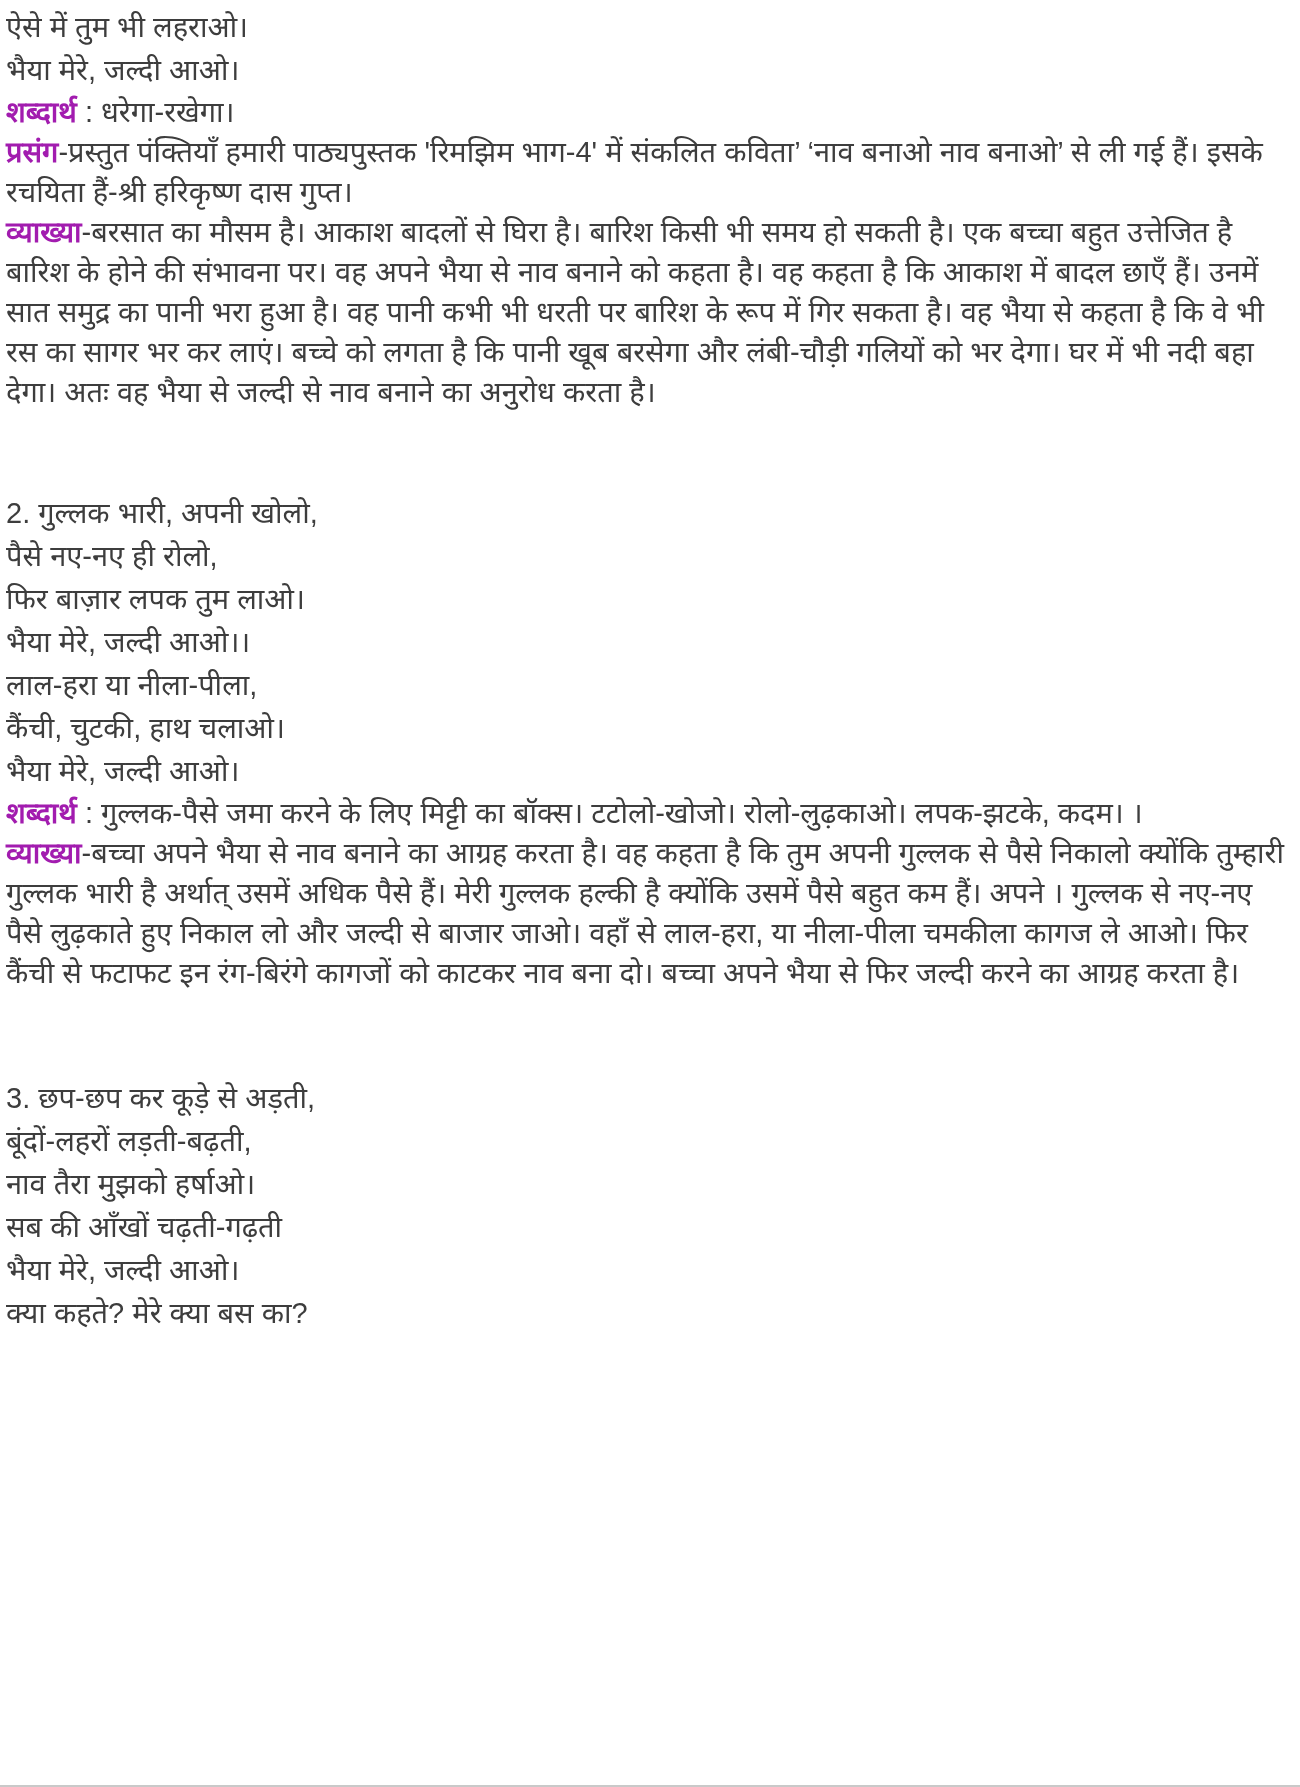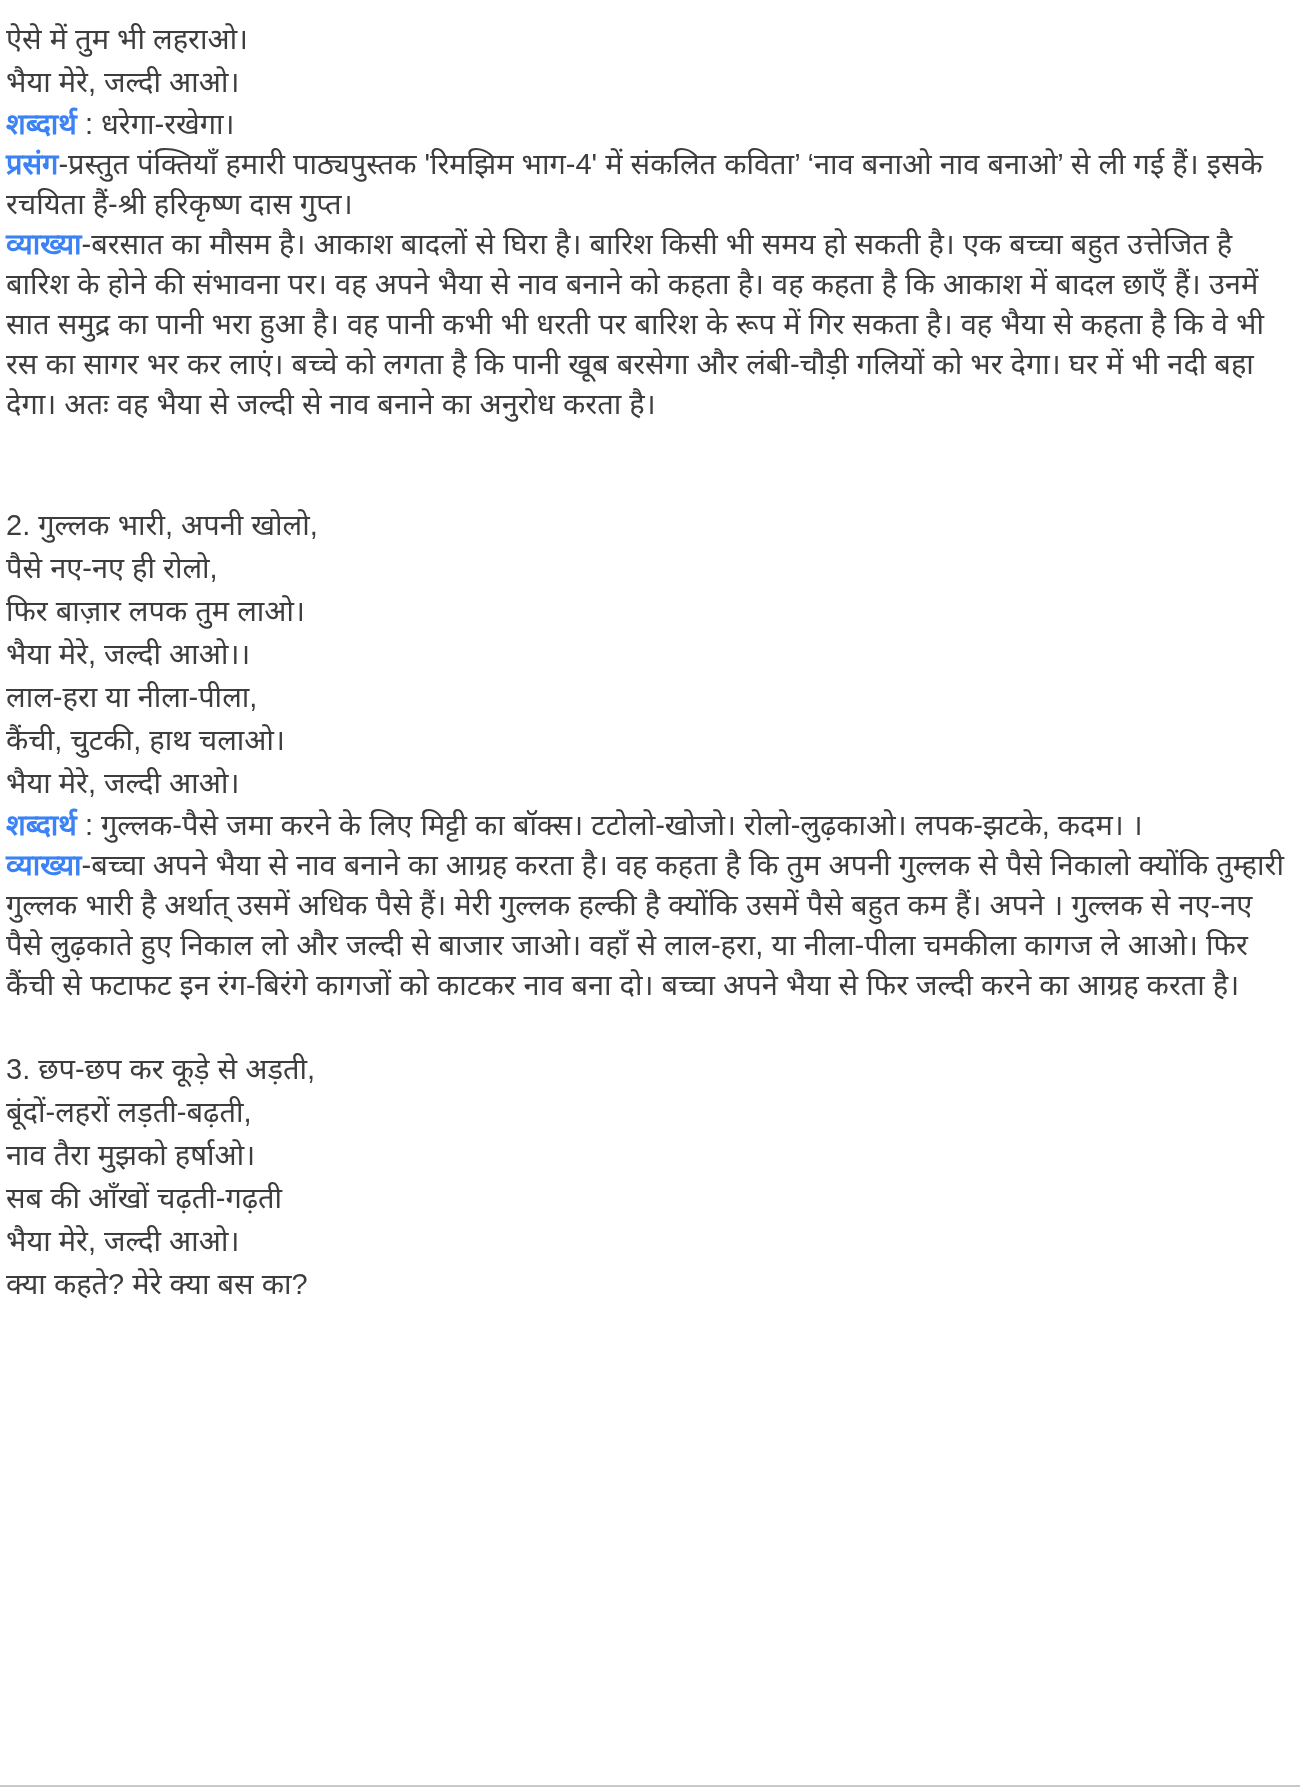--- a/index.html
+++ b/index.html
@@ -10,42 +10,42 @@
   body {
     width: 1300px;
     height: 1787px;
     overflow: hidden;
     position: relative;
     font-family: "Liberation Sans", sans-serif;
     color: #3d3d3d;
     -webkit-font-smoothing: antialiased;
   }
   .page {
-    padding: 18px 6px 0 6px;
+    padding: 6px 6px 0 6px;
   }
   .poem div {
     font-size: 29px;
     line-height: 43px;
     white-space: nowrap;
   }
   p.para {
     margin: 0;
     font-size: 29px;
     line-height: 40px;
     text-align: left;
   }
   .label {
     font-weight: bold;
-    color: #3b82f6;
+    color: #a21caf;
     margin-top: 44px;
   }
   .gap-sm { margin-top: 34px; }
   .gap-md { margin-top: 48px; }
   .gap-lg { margin-top: 80px; }
-  .gap-xl { margin-top: 43px; }
+  .gap-xl { margin-top: 84px; }
   .bottom-rule {
     position: absolute;
     left: 0;
     bottom: 0;
     width: 100%;
     height: 0;
     border-bottom: 2px solid #c9c9c9;
   }
 </style>
 </head>

